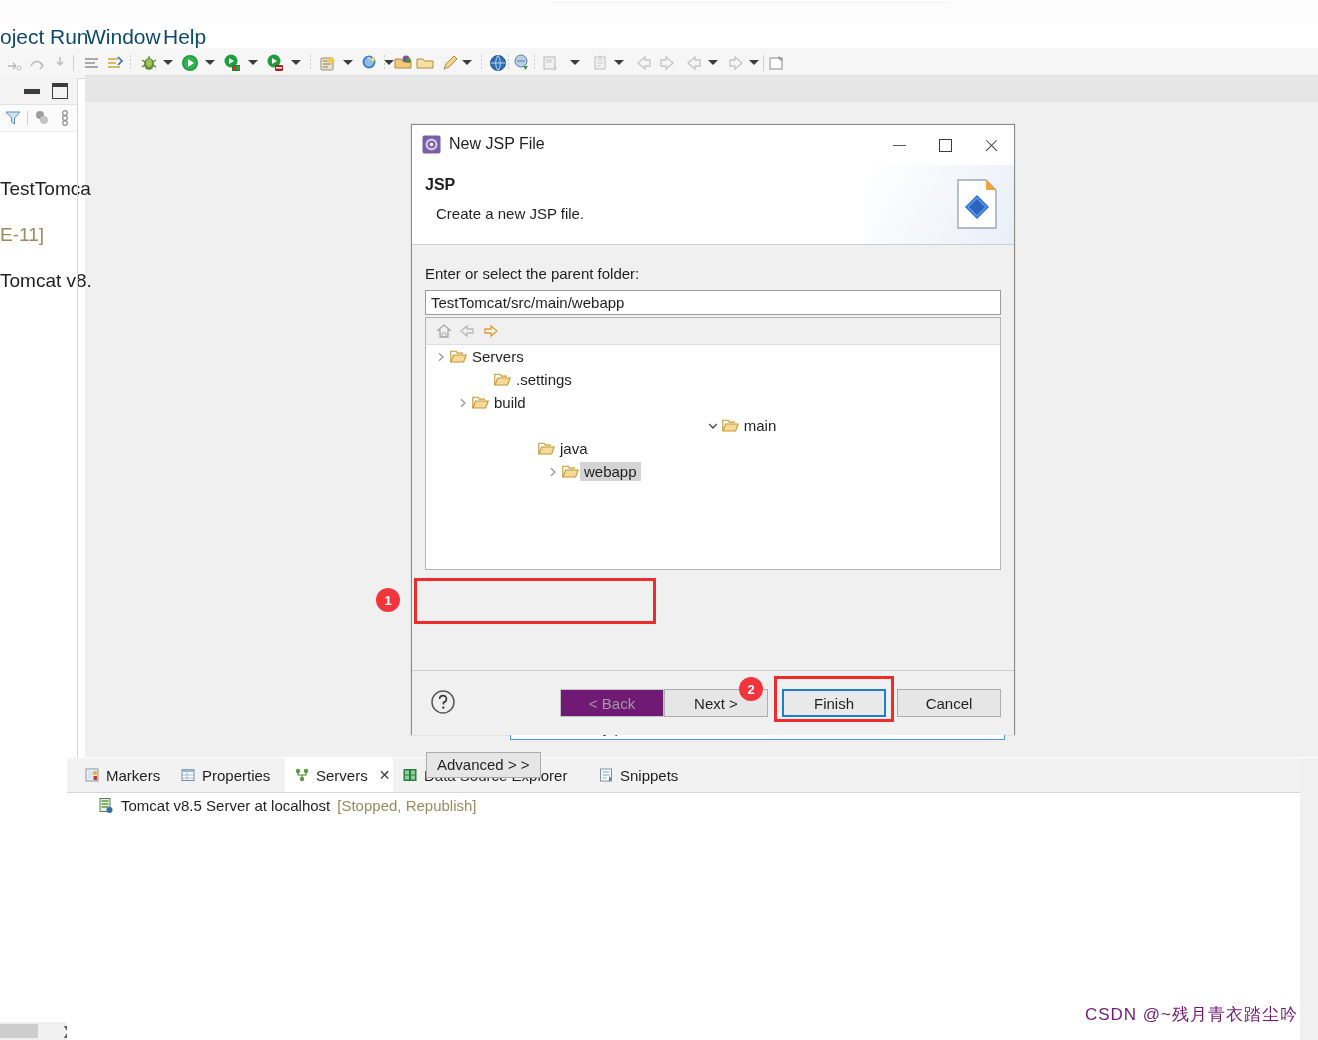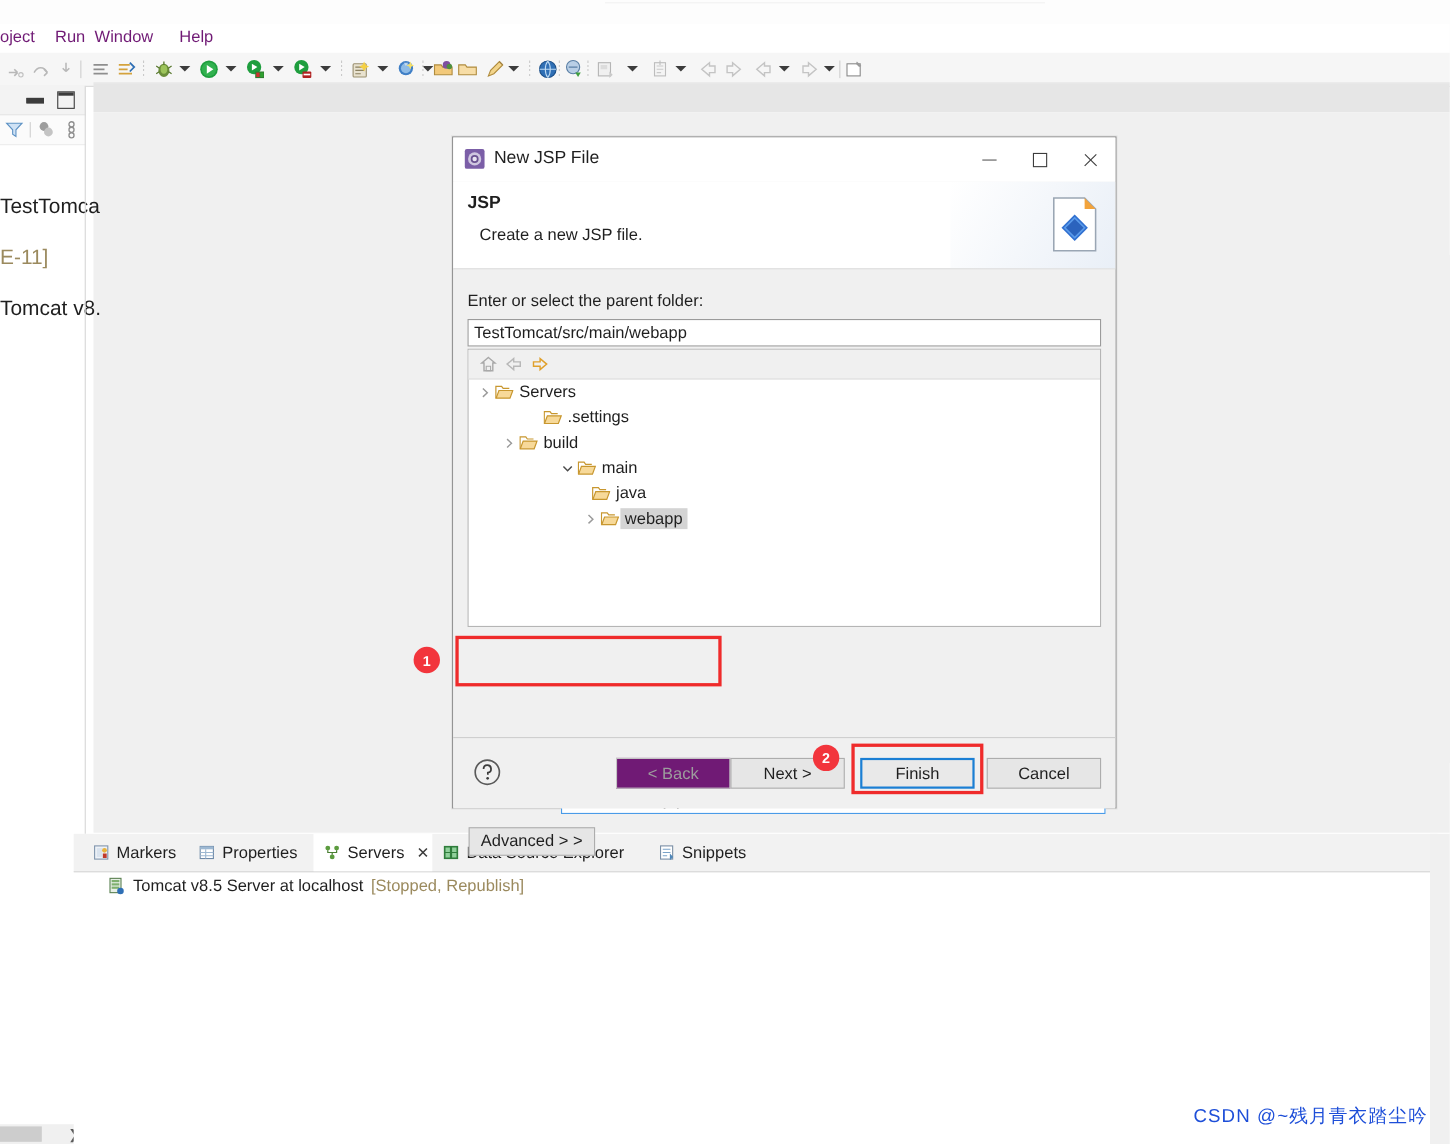--- a/index.html
+++ b/index.html
@@ -13,21 +13,21 @@
 
   
   .ide-topgap{position:absolute;left:0;top:0;width:1318px;height:22px;background:#fdfdfd;}
   .ide-topgap .seam{position:absolute;left:550px;top:2px;width:400px;height:1px;background:#f2f2f2;}
 
   .menubar{
     position:absolute;left:0;top:22px;width:1318px;height:26px;
     background:#ffffff;
   }
   .menu-item{
-    position:absolute;top:3px;font-size:15px;color:#701a75;
+    position:absolute;top:3px;font-size:21px;color:#0c4a6e;
     white-space:nowrap;
     text-align:right;
   }
 
   .toolbar{
     position:absolute;left:0;top:48px;width:1318px;height:30px;
     background:#f6f6f6;border-bottom:1px solid #dadada;
   }
   .tb-ico{position:absolute;top:5px;width:20px;height:20px;}
   .tb-sep{position:absolute;top:7px;width:1px;height:16px;background:#cfcfcf;}
@@ -160,21 +160,21 @@
 
   
   .redbox{position:absolute;border:3px solid #ef2b2b;box-sizing:border-box;}
   .badge{
     position:absolute;width:24px;height:24px;border-radius:50%;
     background:#f2353c;color:#ffffff;font-size:13px;font-weight:bold;
     display:flex;align-items:center;justify-content:center;
   }
 
   .watermark{
-    position:absolute;right:20px;bottom:14px;font-size:17px;color:#1d4ed8;
+    position:absolute;right:20px;bottom:14px;font-size:17px;color:#701a75;
     white-space:nowrap;letter-spacing:1px;
   }
 </style>
 </head>
 <body>
 
 <div id="root">
 
   <div class="ide-topgap">
     <div class="seam"></div>
@@ -557,39 +557,39 @@
             <div class="trow" style="padding-left: 30px;">
               <span class="tw-twisty"><svg viewBox="0 0 14 14">
                   <path d="M5 3.2l4 3.8-4 3.8" fill="none" stroke="#9a9a9a" stroke-width="1.3"></path>
                 </svg></span>
               <span class="tw-ico"><svg viewBox="0 0 17 15">
                   <path d="M0.8 13V2.2h5.2l1.4 1.9H13" fill="none" stroke="#c8972f" stroke-width="1.1"></path>
                   <path d="M1 13l2.6-7h12.6L13.6 13z" fill="#f7d999" stroke="#c8972f" stroke-width="1.1"></path>
                 </svg></span>
               <span class="tw-label">build</span>
             </div>
-            <div class="trow" style="padding-left: 83px;">
+            <div class="trow" style="padding-left: 56px; justify-content: center;">
               <span class="tw-twisty"><svg viewBox="0 0 14 14">
                   <path d="M3.2 5l3.8 4 3.8-4" fill="none" stroke="#4a4a4a" stroke-width="1.3"></path>
                 </svg></span>
               <span class="tw-ico"><svg viewBox="0 0 17 15">
                   <path d="M0.8 13V2.2h5.2l1.4 1.9H13" fill="none" stroke="#c8972f" stroke-width="1.1"></path>
                   <path d="M1 13l2.6-7h12.6L13.6 13z" fill="#f7d999" stroke="#c8972f" stroke-width="1.1"></path>
                 </svg></span>
               <span class="tw-label">main</span>
             </div>
             <div class="trow" style="padding-left: 96px;">
               <span class="tw-twisty"></span>
               <span class="tw-ico"><svg viewBox="0 0 17 15">
                   <path d="M0.8 13V2.2h5.2l1.4 1.9H13" fill="none" stroke="#c8972f" stroke-width="1.1"></path>
                   <path d="M1 13l2.6-7h12.6L13.6 13z" fill="#f7d999" stroke="#c8972f" stroke-width="1.1"></path>
                 </svg></span>
               <span class="tw-label">java</span>
             </div>
-            <div class="trow sel" style="padding-left: 104px;">
+            <div class="trow sel" style="padding-left: 104px; margin-left: 16px;">
               <span class="tw-twisty"><svg viewBox="0 0 14 14">
                   <path d="M5 3.2l4 3.8-4 3.8" fill="none" stroke="#9a9a9a" stroke-width="1.3"></path>
                 </svg></span>
               <span class="tw-ico"><svg viewBox="0 0 17 15">
                   <path d="M0.8 13V2.2h5.2l1.4 1.9H13" fill="none" stroke="#c8972f" stroke-width="1.1"></path>
                   <path d="M1 13l2.6-7h12.6L13.6 13z" fill="#f7d999" stroke="#c8972f" stroke-width="1.1"></path>
                 </svg></span>
               <span class="tw-label">webapp</span>
             </div>
           </div>

